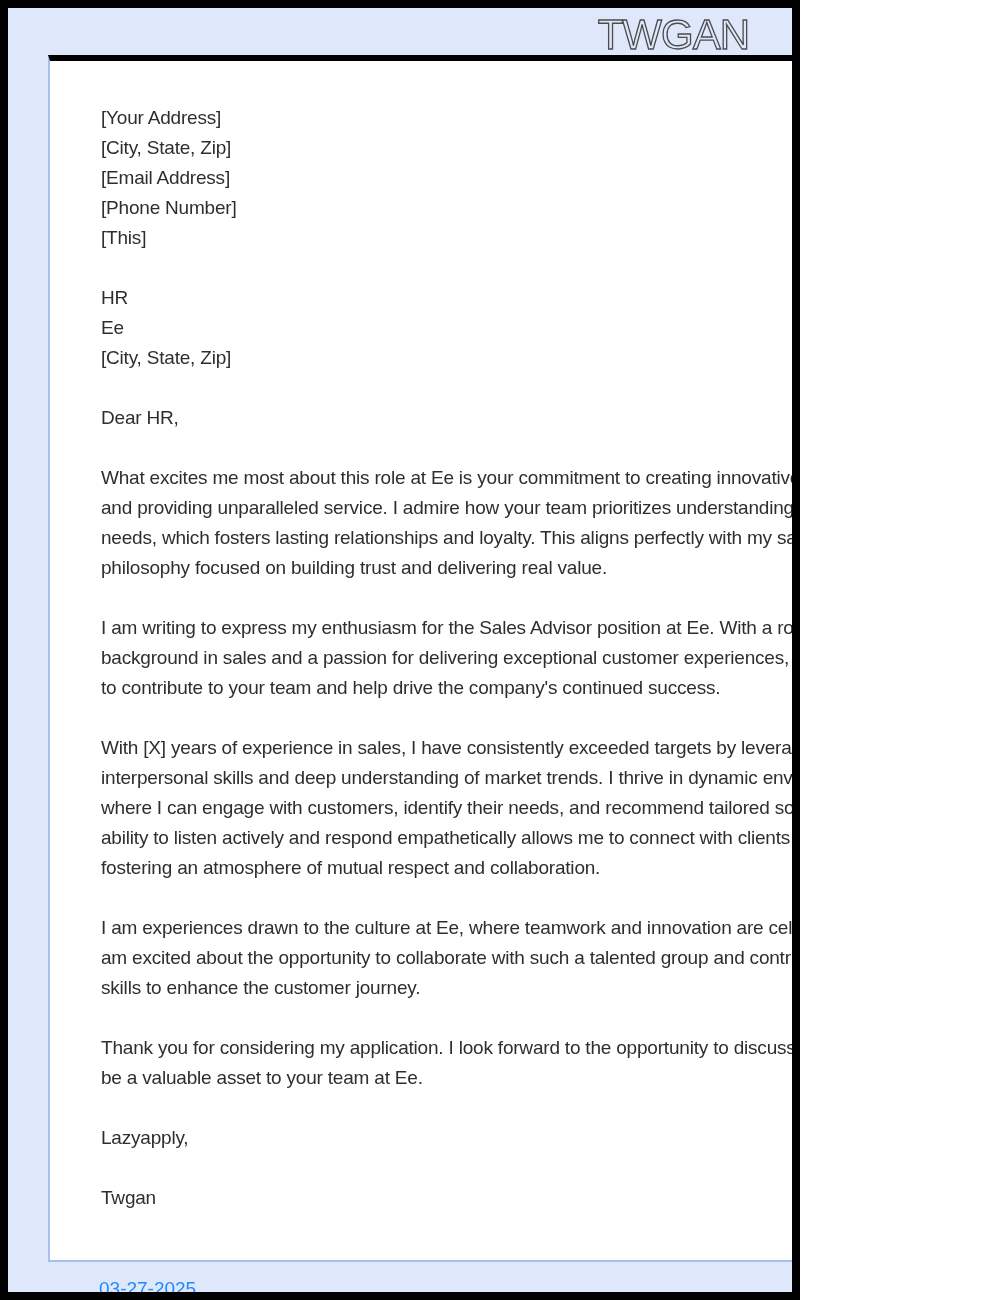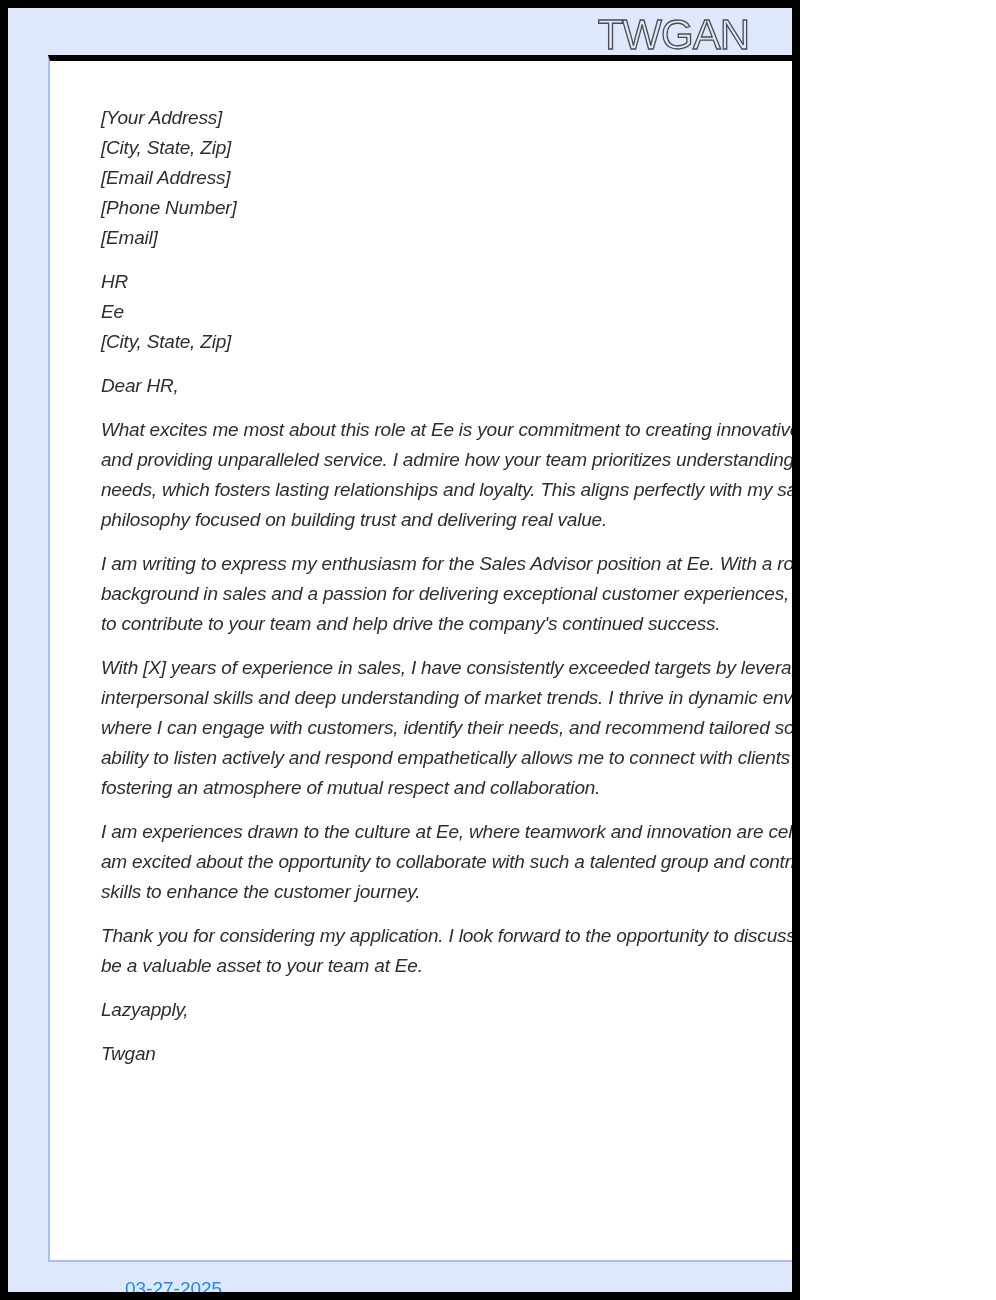--- a/index.html
+++ b/index.html
@@ -41,44 +41,42 @@
     overflow: hidden;
   }
   .letter {
     box-sizing: border-box;
     width: 100%;
     padding: 42px 46px 0 51px;
     font-size: 19px;
     line-height: 30px;
     letter-spacing: -0.2px;
     color: #2e2e2e;
-    font-style: italic;
   }
   .letter .block { margin: 0; }
-  .letter .block + .block { margin-top: 14px; }
+  .letter .block + .block { margin-top: 30px; }
   .watermark {
     position: absolute;
     right: 7px;
     bottom: 14px;
     font-size: 15px;
     letter-spacing: -0.2px;
     color: #3d3d3d;
     background: #ffffff;
     padding-left: 6px;
   }
   .date-link {
     position: absolute;
     left: 91px;
     top: 1270px;
     font-size: 19px;
     line-height: 22px;
     color: #1e88ff;
     text-decoration: none;
     cursor: pointer;
-    margin-left: 26px;
   }
 </style>
 </head>
 <body>
 
 <div class="frame">
 
   <div class="logo">
     <svg width="164" height="46" viewBox="0 0 164 46">
       <text x="162" y="37" text-anchor="end" fill="none" stroke="#4d4d4d" stroke-width="1.3">TWGAN</text>
@@ -86,21 +84,21 @@
   </div>
 
   <div class="page">
     <div class="letter">
 
       <div class="block">
         <div>[Your Address]</div>
         <div>[City, State, Zip]</div>
         <div>[Email Address]</div>
         <div>[Phone Number]</div>
-        <div>[Email]</div>
+        <div>[This]</div>
       </div>
 
       <div class="block">
         <div>HR</div>
         <div>Ee</div>
         <div>[City, State, Zip]</div>
       </div>
 
       <div class="block">Dear HR,</div>
 

